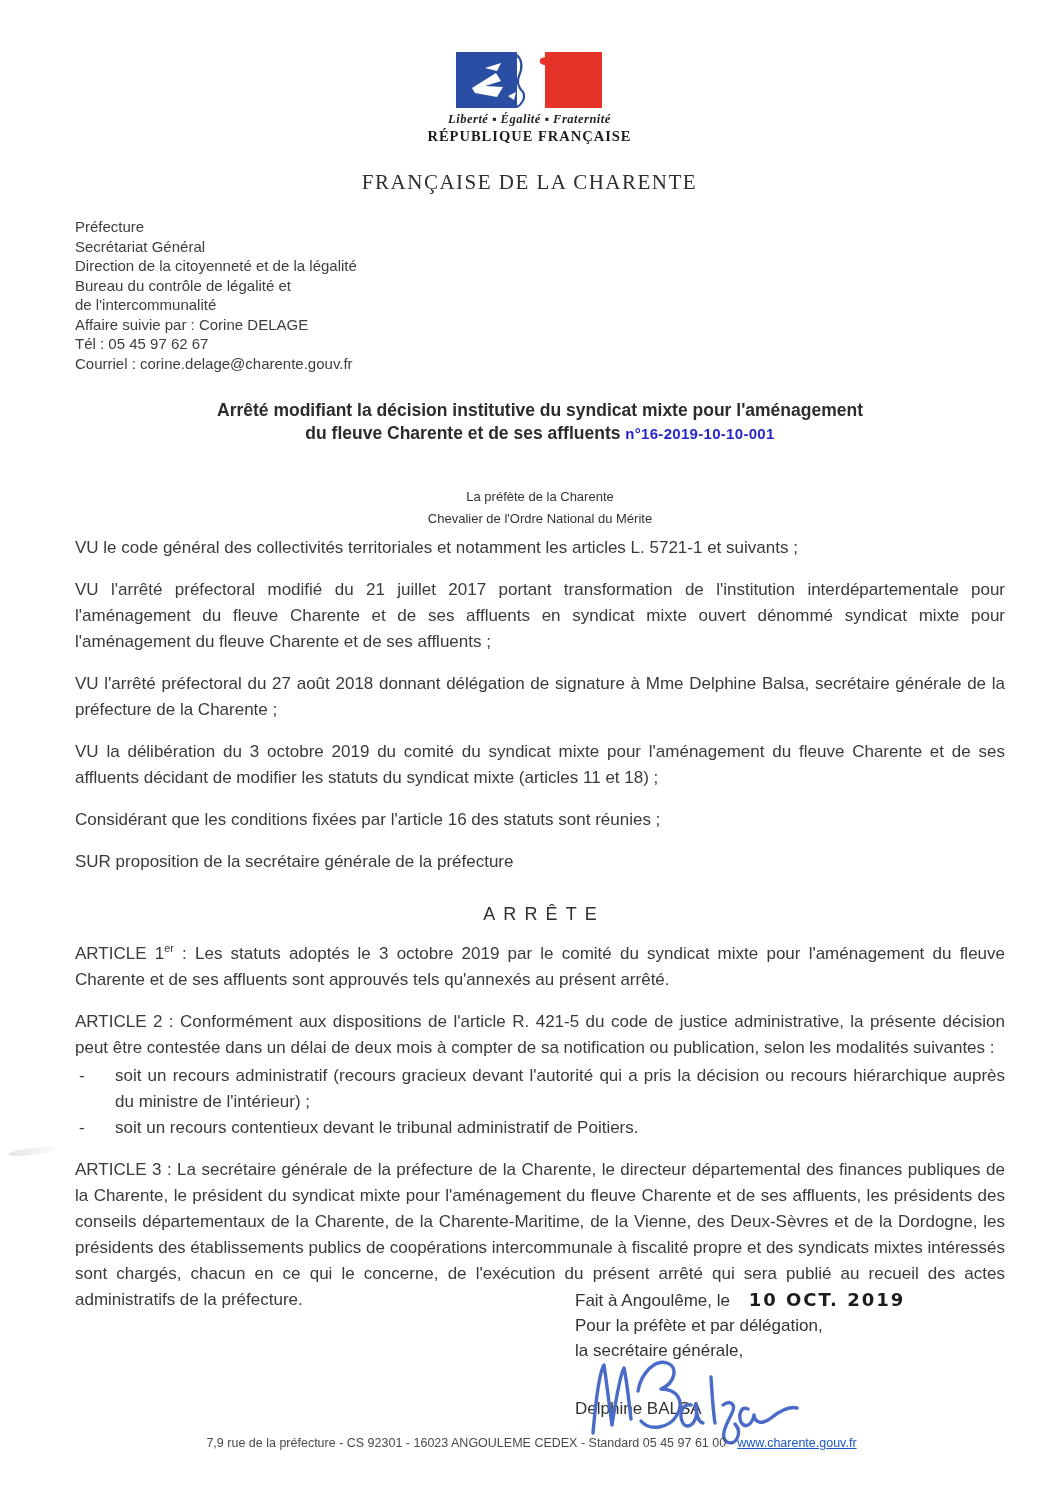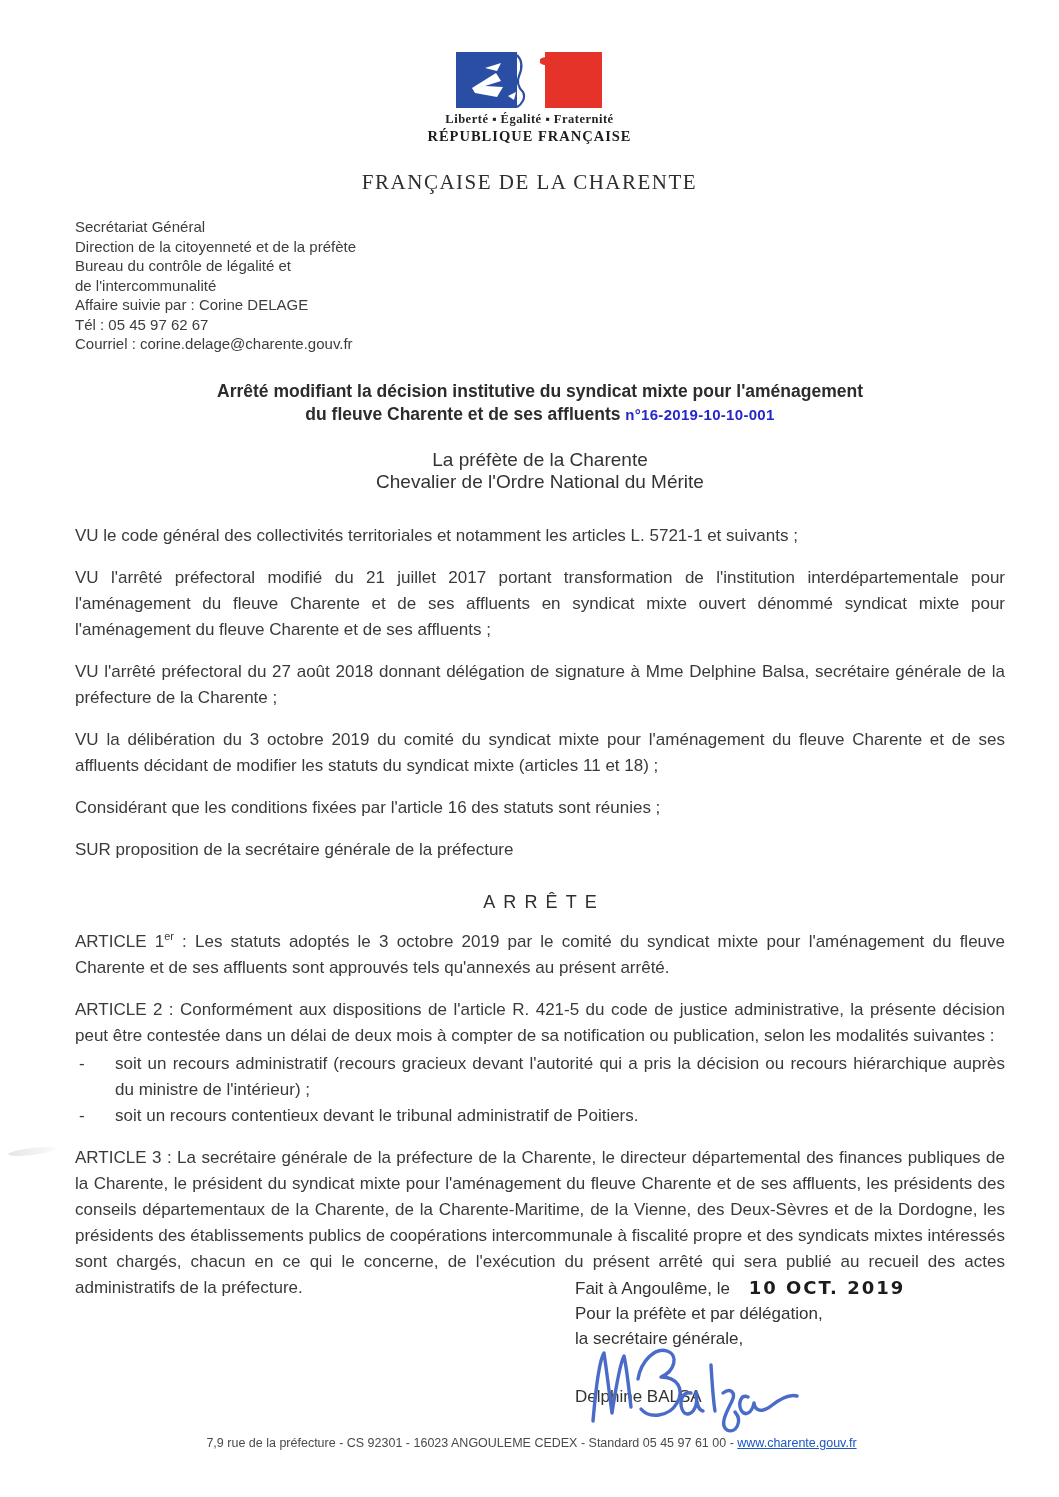--- a/index.html
+++ b/index.html
@@ -13,21 +13,21 @@
     color:#3a3a3a;
     overflow:hidden;
   }
   
   .header { padding-top:52px; text-align:center; }
   .logo-wrap { display:inline-block; text-align:center; }
   .flag-svg { display:block; margin:0 auto; width:146px; height:56px; }
   .motto {
     margin-top:4px;
     font-family:"Liberation Serif", serif;
-    font-weight:bold; 
+    font-weight:bold; font-style:italic;
     font-size:12.5px; color:#222;
     letter-spacing:0.5px;
   }
   .republic {
     margin-top:1px;
     font-family:"Liberation Serif", serif;
     font-weight:bold;
     font-size:14.5px; color:#1d1d1d;
     letter-spacing:1px;
   }
@@ -45,27 +45,27 @@
   
   .main { margin:26px 75px 0 75px; width:930px; }
   .doc-title {
     text-align:center; font-weight:bold;
     font-size:17.5px; line-height:23px; color:#2c2c2c;
   }
   .doc-number {
     font-weight:bold; font-size:15px;
     color:#2626cc; letter-spacing:0.3px;
   }
-  .subtitle { margin-top:23px; text-align:center; font-size:19px; line-height:22px; color:#333; }
+  .subtitle { margin-top:41px; text-align:center; font-size:13px; line-height:22px; color:#333; }
   .para {
     margin-top:16px;
     font-size:17px; line-height:26px;
     text-align:justify; color:#3a3a3a;
   }
-  .para.first { margin-top:30px; }
+  .para.first { margin-top:5px; }
   .arrete-heading {
     margin-top:29px;
     text-align:center; font-size:18px; color:#2f2f2f;
     letter-spacing:0.45em; text-indent:0.45em;
   }
   .article sup { font-size:11px; vertical-align:super; line-height:0; }
   .bullet-list { margin-top:2px; }
   .bullet-row { display:flex; font-size:17px; line-height:26px; color:#3a3a3a; }
   .bullet-marker { width:40px; flex:0 0 40px; padding-left:4px; }
   .bullet-text { flex:1; text-align:justify; }
@@ -119,22 +119,23 @@
         <path d="M61 3 C 67 9 66 17 63 24 C 60 31 63 36 67 40 C 70 46 66 52 61 55" fill="none" stroke="#2b4ea5" stroke-width="2.2"></path>
         <path d="M84 7 C 90 3 97 5 95 11 C 92 15 86 13 84 11 Z" fill="#e5332a"></path>
       </svg>
       <div class="motto">Liberté ▪ Égalité ▪ Fraternité</div>
       <div class="republic">RÉPUBLIQUE FRANÇAISE</div>
     </div>
     <div class="prefecture-title">FRANÇAISE DE LA CHARENTE</div>
   </div>
 
   <div class="sender">
+    <div>Préfecture</div>
     <div>Secrétariat Général</div>
-    <div>Direction de la citoyenneté et de la préfète</div>
+    <div>Direction de la citoyenneté et de la légalité</div>
     <div>Bureau du contrôle de légalité et</div>
     <div>de l'intercommunalité</div>
     <div>Affaire suivie par : Corine DELAGE</div>
     <div>Tél : 05 45 97 62 67</div>
     <div>Courriel : corine.delage@charente.gouv.fr</div>
   </div>
 
   <div class="main">
 
     <div class="doc-title">

